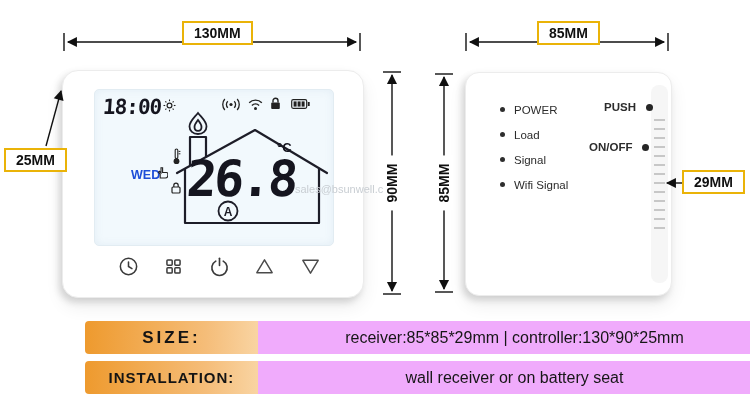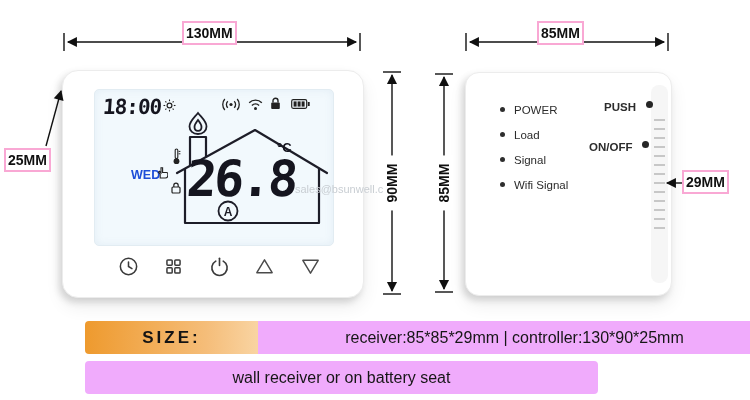--- a/index.html
+++ b/index.html
@@ -1,22 +1,22 @@
 <!DOCTYPE html>
 <html><head>
 <meta charset="utf-8">
 <style>
   html,body{margin:0;padding:0;background:#fff;}
   .stage{position:relative;width:750px;height:400px;background:#ffffff;overflow:hidden;
          font-family:"Liberation Sans",sans-serif;color:#141414;}
 
   
   .overlay{position:absolute;left:0;top:0;z-index:4;pointer-events:none;}
-  .dim-label{position:absolute;z-index:6;background:#fff;border:2px solid #f9a8d4;
-             padding:2px 2px;font-weight:bold;font-size:14px;color:#101010;white-space:nowrap;}
+  .dim-label{position:absolute;z-index:6;background:#fff;border:2px solid #eab308;
+             padding:2px 10px;font-weight:bold;font-size:14px;color:#101010;white-space:nowrap;}
   .dim-label.rot{border:none;padding:1px 8px;transform:translate(-50%,-50%) rotate(-90deg);}
 
   
   .device{position:absolute;background:#fff;border:1px solid #ececec;z-index:1;
           box-shadow:-3px 4px 7px rgba(0,0,0,.14),0 9px 18px rgba(0,0,0,.07);}
   .thermostat{left:62px;top:70px;width:300px;height:226px;border-radius:16px;}
   .receiverbox{left:465px;top:72px;width:205px;height:222px;border-radius:14px;}
 
   
   .lcd{position:absolute;left:31px;top:18px;width:238px;height:155px;background:#f2f9fd;
@@ -34,21 +34,21 @@
   
   .btn-row{position:absolute;left:52px;top:182px;width:208px;height:26px;display:flex;
            justify-content:space-between;align-items:center;}
   .tbtn{width:26px;height:26px;display:flex;align-items:center;justify-content:center;cursor:pointer;}
 
   
   .ind-list{position:absolute;left:34px;top:24px;}
   .ind-row{display:flex;align-items:center;height:25px;}
   .dot{width:5px;height:5px;border-radius:50%;background:#2e2e2e;margin-right:9px;flex:0 0 auto;}
   .ind-label{font-size:11.5px;color:#2c2c2c;}
-  .rbtn-row{position:absolute;display:flex;}
+  .rbtn-row{position:absolute;display:flex;align-items:center;}
   .rbtn-label{font-size:11.5px;color:#2c2c2c;font-weight:bold;margin-right:10px;}
   .rbtn-dot{width:7px;height:7px;border-radius:50%;background:#262626;cursor:pointer;}
   .side-strip{position:absolute;right:3px;top:12px;bottom:12px;width:17px;background:#f6f6f6;border-radius:8px;}
   .vents{position:absolute;right:6px;top:46px;width:11px;height:110px;
          background:repeating-linear-gradient(#c7c7c7 0 2px,transparent 2px 9px);}
 
   
   .info-row{position:absolute;left:85px;display:flex;height:33px;border-radius:4px;overflow:hidden;z-index:3;margin-top:8px;}
   .info-label{width:173px;background:linear-gradient(90deg,#ee9a2e,#f5bd79 70%,#f9d4a2);
               display:flex;align-items:center;justify-content:center;font-weight:bold;
@@ -251,16 +251,17 @@
       <span class="rbtn-label">ON/OFF</span>
       <span class="rbtn-dot"></span>
     </div>
   </div>
 
   <div class="info-row" style="top:313px;">
     <div class="info-label">SIZE:</div>
     <div class="info-value">receiver:85*85*29mm | controller:130*90*25mm</div>
   </div>
   <div class="info-row" style="top:353px;">
+    <div class="info-label tight">INSTALLATION:</div>
     <div class="info-value">wall receiver or on battery seat</div>
   </div>
 
 </div>
 
 </body></html>

